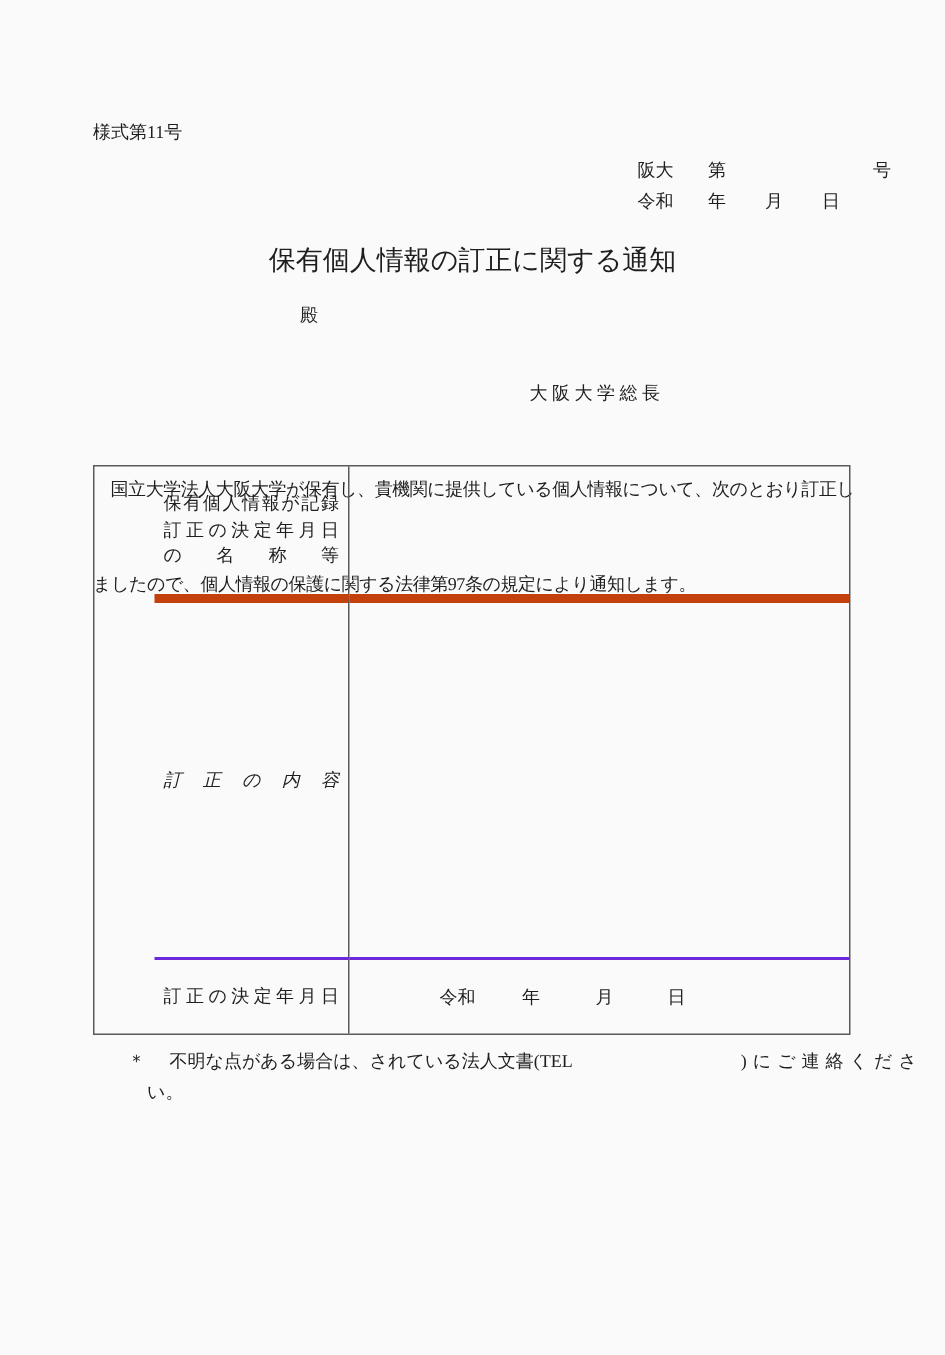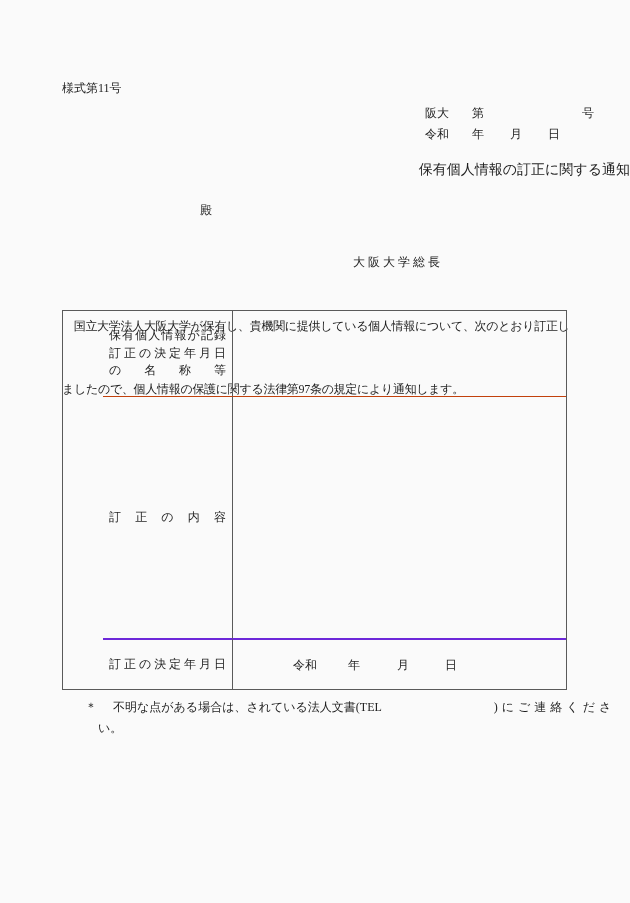--- a/index.html
+++ b/index.html
@@ -18,36 +18,36 @@
   .form-no { left: 62px; top: 80px; }
 
   .tok-org   { left: 425px; top: 105px; }
   .tok-dai   { left: 472px; top: 105px; }
   .tok-go    { left: 582px; top: 105px; }
   .tok-era   { left: 425px; top: 126px; }
   .tok-year  { left: 472px; top: 126px; }
   .tok-month { left: 510px; top: 126px; }
   .tok-day   { left: 548px; top: 126px; }
 
-  .doc-title { left: 0; top: 161px; width: 630px; text-align: right; font-size: 14px; white-space: pre; }
+  .doc-title { left: 0; top: 161px; width: 630px; text-align: center; font-size: 18px; white-space: pre; }
 
   .addressee { left: 200px; top: 202px; }
   .sender    { left: 353px; top: 254px; letter-spacing: 3px; }
 
   .body-text { left: 62px; top: 274px; width: 522px; line-height: 21px; letter-spacing: -0.3px; }
   .body-line { white-space: pre; }
 
   .form-table {
     position: absolute; left: 62px; top: 310px; width: 505px; height: 380px;
     border: 1px solid #5a5a5a; background: transparent;
     display: grid; grid-template-columns: 130px 1fr; grid-template-rows: 85px 242px 1fr; padding-left: 40px;
   }
   .cell { overflow: hidden; }
   .label-cell { border-right: 1px solid #5a5a5a; padding-left: 6px; padding-right: 6px; }
-  .row2 { border-top: 1px solid #c2410c; }
+  .row2 { border-top: 6px solid #c2410c; font-style: italic; }
   .row3 { border-top: 2px solid #6d28d9; }
   .r1-label { padding-top: 16px; line-height: 17.5px; }
   .v-center { display: flex; align-items: center; }
   .v-center > div { width: 100%; }
   .justify-line { text-align: justify; text-align-last: justify; text-justify: inter-character; }
   .r3-value { position: relative; }
   .r3-value .tok { position: absolute; top: 50%; transform: translateY(-50%); white-space: pre; }
   .r3-era   { left: 60px; }
   .r3-year  { left: 115px; }
   .r3-month { left: 164px; }

